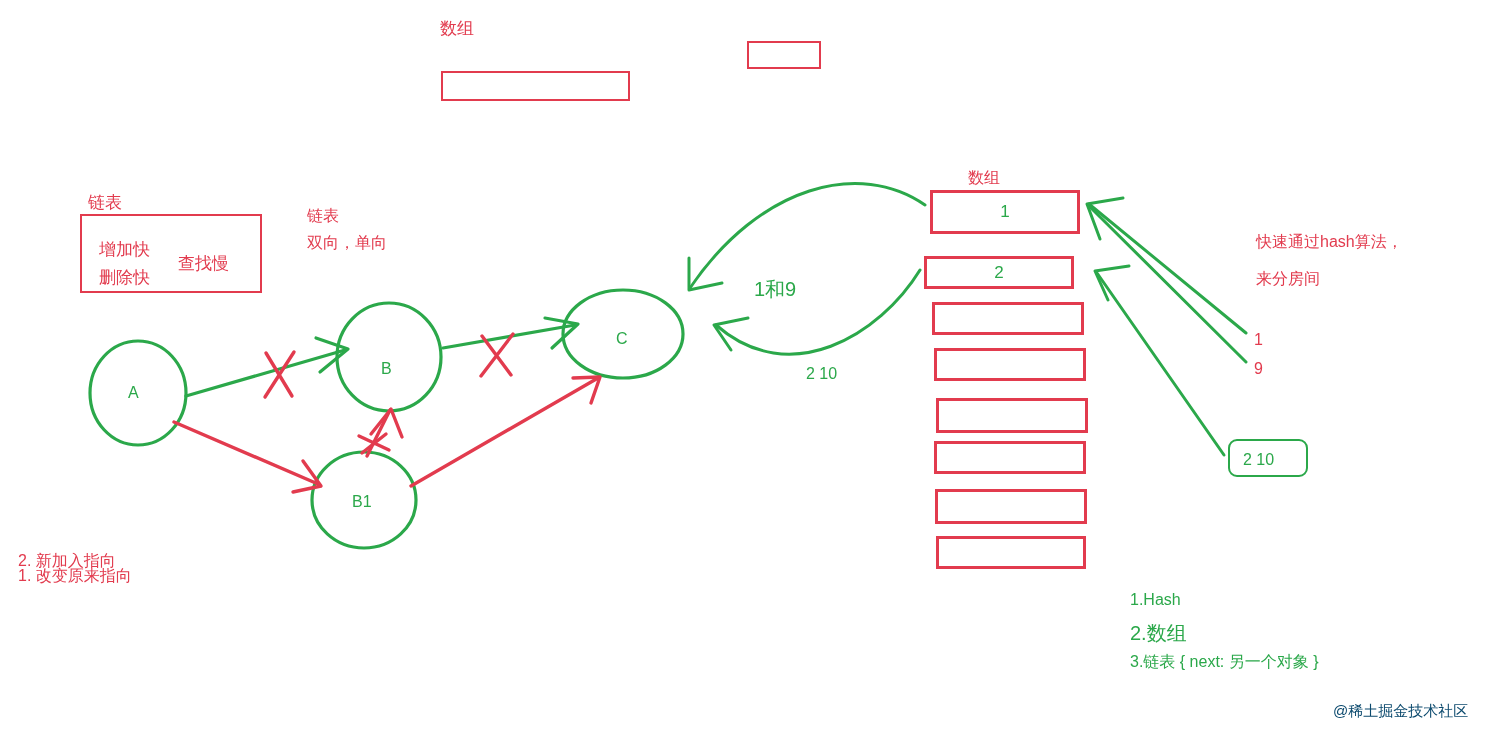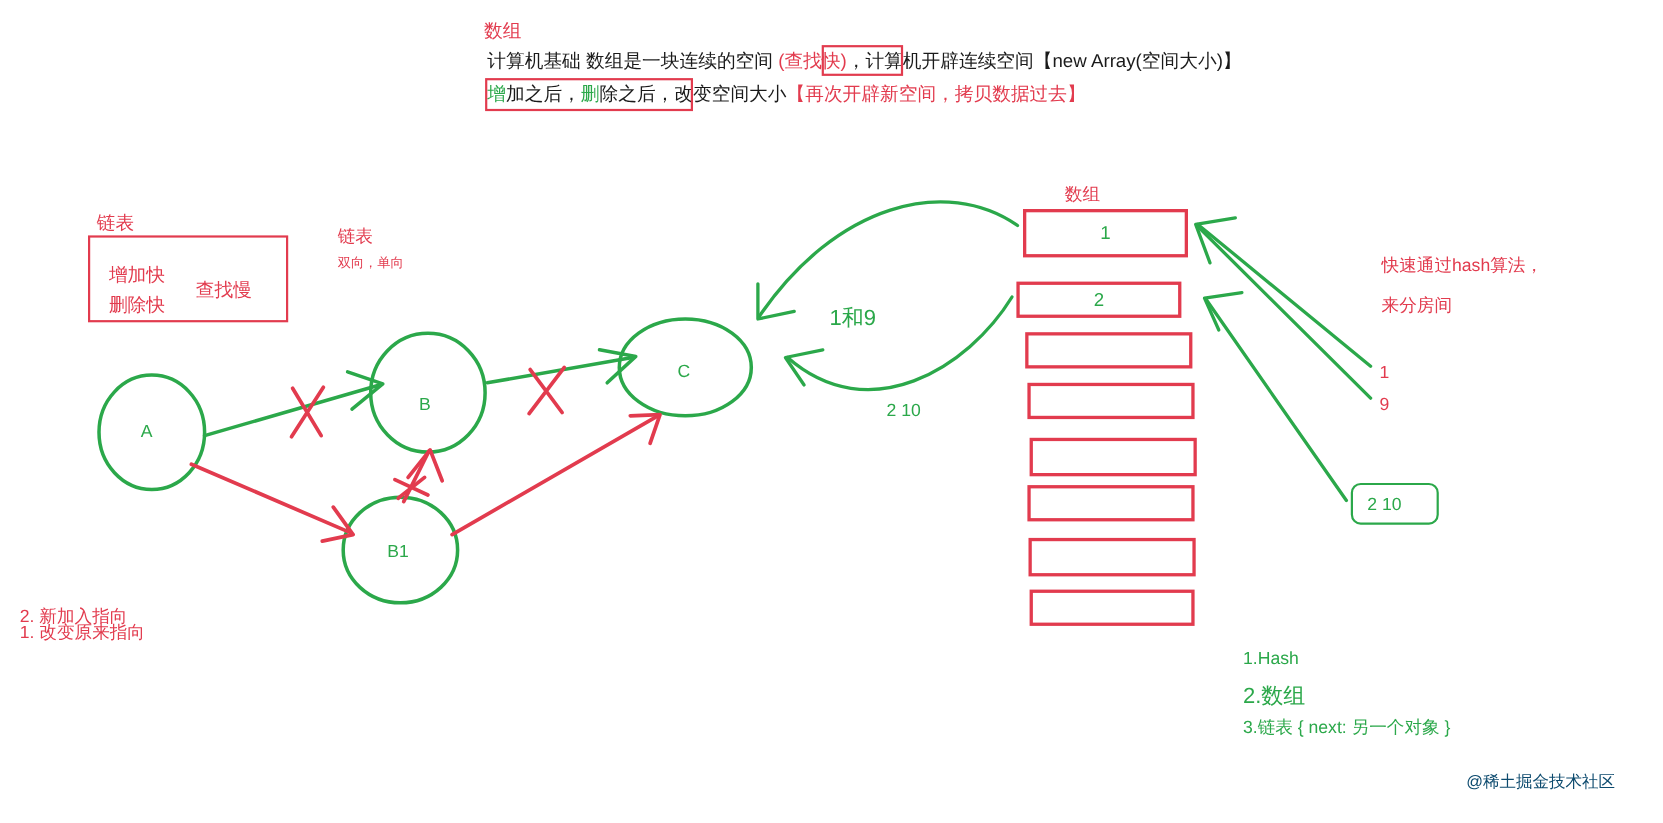--- a/index.html
+++ b/index.html
@@ -23,21 +23,21 @@
   #hdr-box-find{position:absolute;left:747px;top:41px;width:74px;height:28px;border:2px solid #e23b4e;box-sizing:border-box;}
   #hdr-box-addel{position:absolute;left:441px;top:71px;width:189px;height:30px;border:2px solid #e23b4e;box-sizing:border-box;}
 
   #lbl-linked-1{left:88px;top:191px;font-size:17px;}
   #box-linked{position:absolute;left:80px;top:214px;width:182px;height:79px;border:2.5px solid #e23b4e;box-sizing:border-box;}
   #lbl-add-fast{left:99px;top:238px;font-size:17px;}
   #lbl-del-fast{left:99px;top:266px;font-size:17px;text-align:center;}
   #lbl-find-slow{left:178px;top:252px;font-size:17px;}
 
   #lbl-linked-2{left:307px;top:204px;font-size:16px;}
-  #lbl-linked-dir{left:307px;top:231px;font-size:12px;}
+  #lbl-linked-dir{left:307px;top:231px;font-size:16px;}
 
   #lbl-legend-1{left:18px;top:518px;font-size:16px;margin-top:46px;}
   #lbl-legend-2{left:18px;top:549px;font-size:16px;}
 
   #lbl-node-a{left:128px;top:381px;font-size:16px;}
   #lbl-node-b{left:381px;top:357px;font-size:16px;}
   #lbl-node-b1{left:352px;top:490px;font-size:16px;}
   #lbl-node-c{left:616px;top:327px;font-size:16px;}
 
   #lbl-arr-title{left:968px;top:166px;font-size:16px;}
@@ -63,28 +63,22 @@
         display:flex;align-items:center;justify-content:center;
         font-size:17px;color:#2ba84a;background:#fff;}
 </style>
 </head>
 <body>
 
 <div class="canvas">
 
   <div class="txt red" id="hdr-title">数组</div>
 
-  <div class="txt" id="hdr-line1">
-    <span class="black">计算机基础  数组是一块连续的空间 </span><span class="red">(查找快)</span><span class="black">，计算机开辟连续空间【new Array(空间大小)】</span>
-  </div>
   <div id="hdr-box-find"></div>
 
-  <div class="txt" id="hdr-line2">
-    <span class="green">增</span><span class="black">加之后，</span><span class="green">删</span><span class="black">除之后</span><span class="black">，改变空间大小</span><span class="red">【再次开辟新空间，拷贝数据过去】</span>
-  </div>
   <div id="hdr-box-addel"></div>
 
   <div class="txt red" id="lbl-linked-1">链表</div>
   <div id="box-linked"></div>
   <div class="txt red" id="lbl-add-fast">增加快</div>
   <div class="txt red" id="lbl-del-fast">删除快</div>
   <div class="txt red" id="lbl-find-slow">查找慢</div>
 
   <div class="txt red" id="lbl-linked-2">链表</div>
   <div class="txt red" id="lbl-linked-dir">双向，单向</div>

